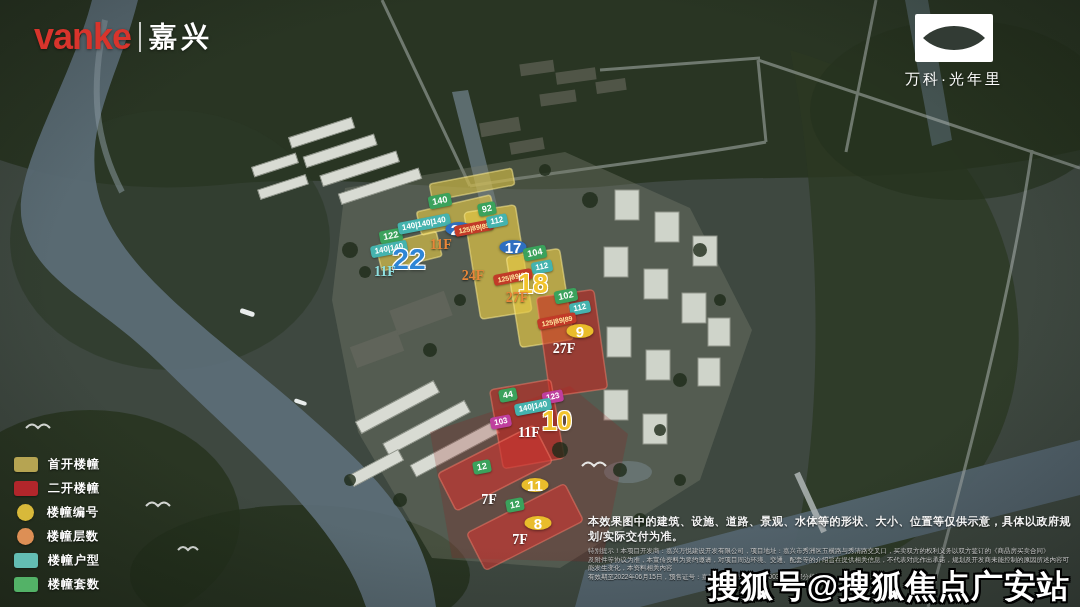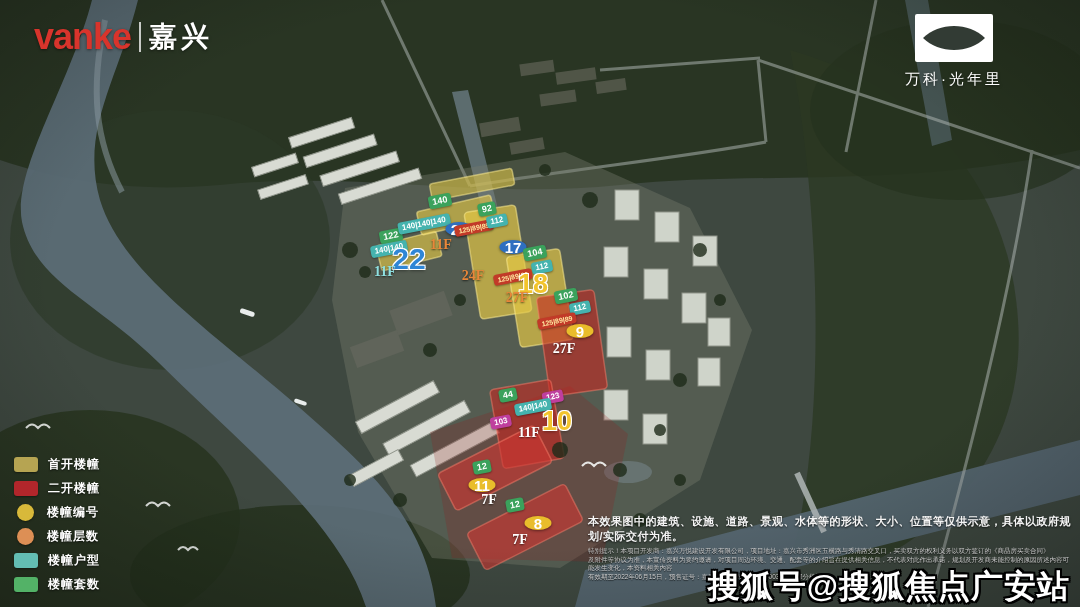--- a/index.html
+++ b/index.html
@@ -250,21 +250,21 @@
       <div class="mk tag-red" style="left: 557px; top: 321px;">125|89|89</div>
       <div class="mk num-circle-yellow" style="left: 580px; top: 331px;">9</div>
       <div class="mk floors-white" style="left: 564px; top: 349px;">27F</div>
       <div class="mk tag-green" style="left: 508px; top: 395px;">44</div>
       <div class="mk tag-magenta" style="left: 553px; top: 397px;">123</div>
       <div class="mk tag-teal" style="left: 533px; top: 407px;">140|140</div>
       <div class="mk tag-magenta" style="left: 501px; top: 422px;">103</div>
       <div class="mk num-text-yellow" style="left: 557px; top: 421px;">10</div>
       <div class="mk floors-white" style="left: 529px; top: 433px;">11F</div>
       <div class="mk tag-green" style="left: 482px; top: 467px;">12</div>
-      <div class="mk num-circle-yellow" style="left: 482px; top: 485px;">11</div>
+      <div class="mk num-circle-yellow" style="left: 535px; top: 485px;">11</div>
       <div class="mk floors-white" style="left: 489px; top: 500px;">7F</div>
       <div class="mk tag-green" style="left: 515px; top: 505px;">12</div>
       <div class="mk num-circle-yellow" style="left: 538px; top: 523px;">8</div>
       <div class="mk floors-white" style="left: 520px; top: 540px;">7F</div>
     </div>
 
   <div class="legend">
     <div class="legend-row">
       <span class="sw sw0"></span>
       <span class="legend-label">首开楼幢</span>

